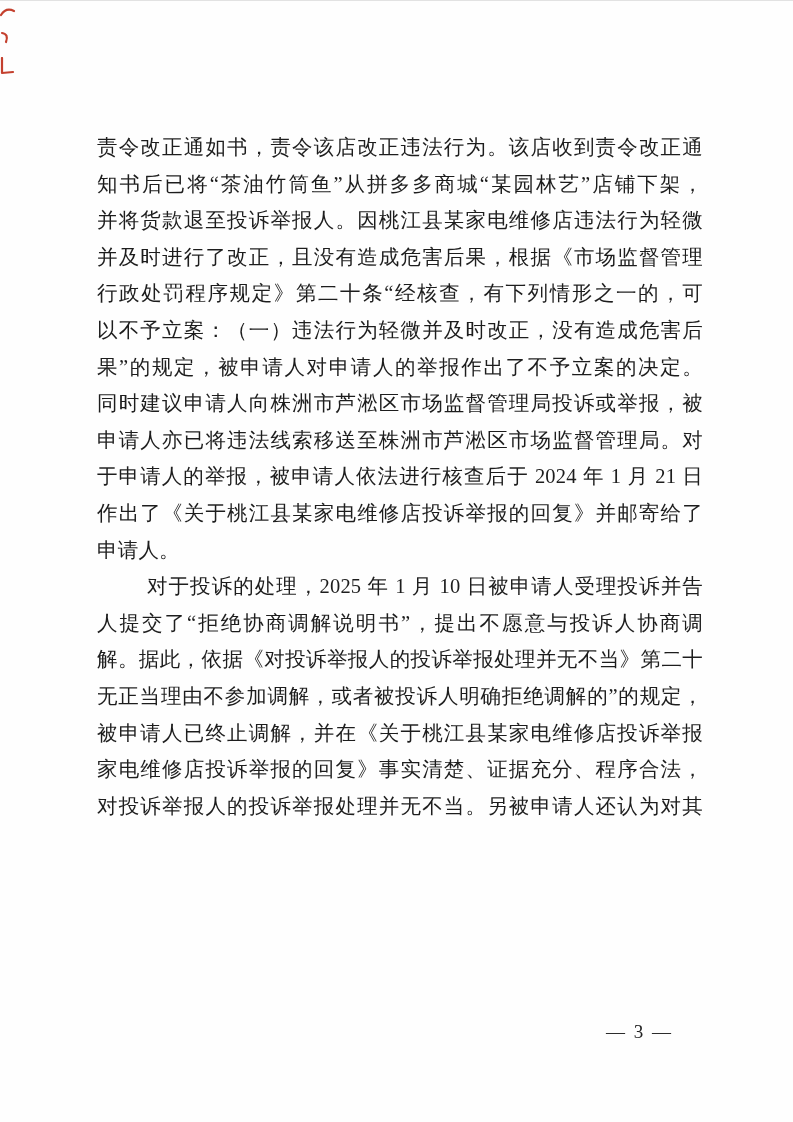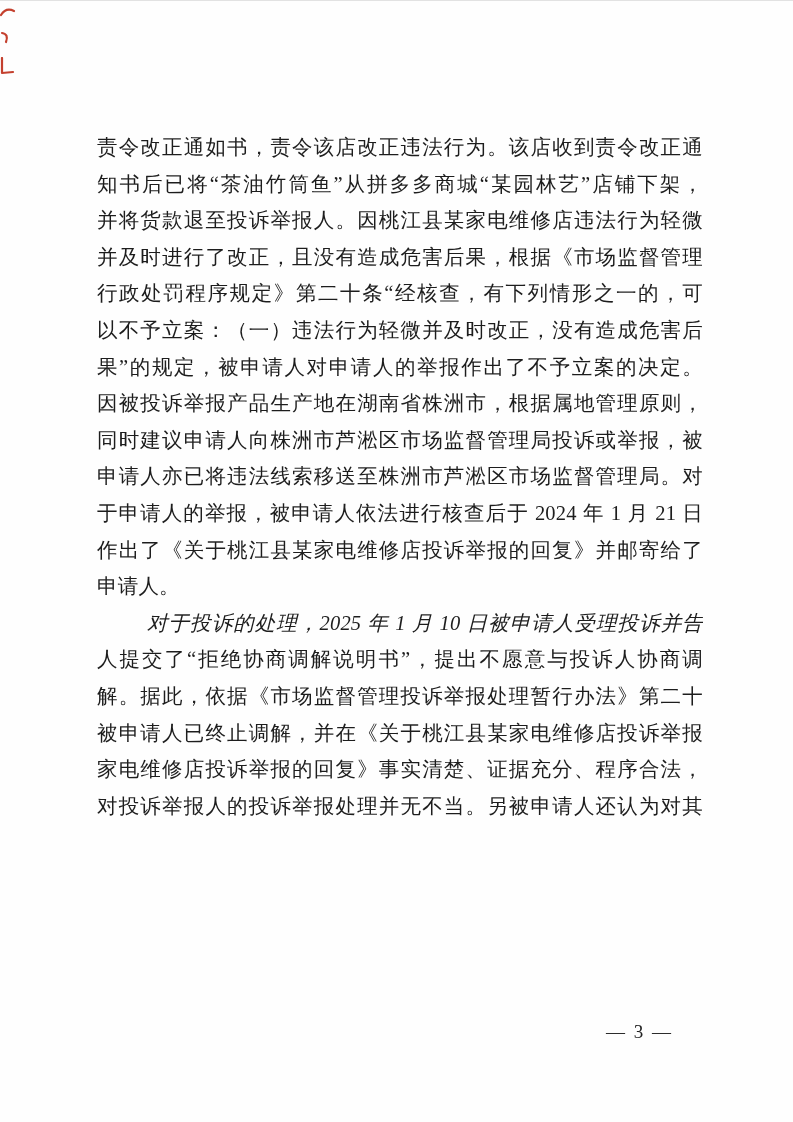--- a/index.html
+++ b/index.html
@@ -35,21 +35,20 @@
     text-justify: inter-character;
     white-space: nowrap;
   }
   .line.short {
     text-align: right;
     text-align-last: left;
     font-family: Liberation Serif, serif;
   }
   .line.indent {
     text-indent: 50px;
-    font-style: italic;
   }
   .page-number {
     position: absolute;
     top: 1020px;
     right: 120px;
     font-size: 19px;
     line-height: 22px;
     color: #222222;
     letter-spacing: 2px;
     font-family: "Liberation Serif", serif;
@@ -85,29 +84,29 @@
   </div>
 
   <main class="text-block">
     <div class="line">责令改正通如书，责令该店改正违法行为。该店收到责令改正通</div>
     <div class="line">知书后已将“茶油竹筒鱼”从拼多多商城“某园林艺”店铺下架，</div>
     <div class="line">并将货款退至投诉举报人。因桃江县某家电维修店违法行为轻微</div>
     <div class="line">并及时进行了改正，且没有造成危害后果，根据《市场监督管理</div>
     <div class="line">行政处罚程序规定》第二十条“经核查，有下列情形之一的，可</div>
     <div class="line">以不予立案：（一）违法行为轻微并及时改正，没有造成危害后</div>
     <div class="line">果”的规定，被申请人对申请人的举报作出了不予立案的决定。</div>
-    <div class="line">因被投诉举报产品生产地在湖南省株洲市，根据属地管理原则，</div>
     <div class="line">同时建议申请人向株洲市芦淞区市场监督管理局投诉或举报，被</div>
     <div class="line">申请人亦已将违法线索移送至株洲市芦淞区市场监督管理局。对</div>
     <div class="line">于申请人的举报，被申请人依法进行核查后于 2024 年 1 月 21 日</div>
     <div class="line">作出了《关于桃江县某家电维修店投诉举报的回复》并邮寄给了</div>
     <div class="line short">申请人。</div>
     <div class="line indent">对于投诉的处理，2025 年 1 月 10 日被申请人受理投诉并告</div>
     <div class="line">人提交了“拒绝协商调解说明书”，提出不愿意与投诉人协商调</div>
-    <div class="line">解。据此，依据《市场监督管理投诉举报处理暂行办法》第二十</div>
+    <div class="line">解。据此，依据《对投诉举报人的投诉举报处理并无不当》第二十</div>
+    <div class="line">无正当理由不参加调解，或者被投诉人明确拒绝调解的”的规定，</div>
     <div class="line">被申请人已终止调解，并在《关于桃江县某家电维修店投诉举报</div>
     <div class="line">家电维修店投诉举报的回复》事实清楚、证据充分、程序合法，</div>
     <div class="line">对投诉举报人的投诉举报处理并无不当。另被申请人还认为对其</div>
   </main>
 
   <div class="page-number">— 3 —</div>
 
 </div>
 
 </body></html>

